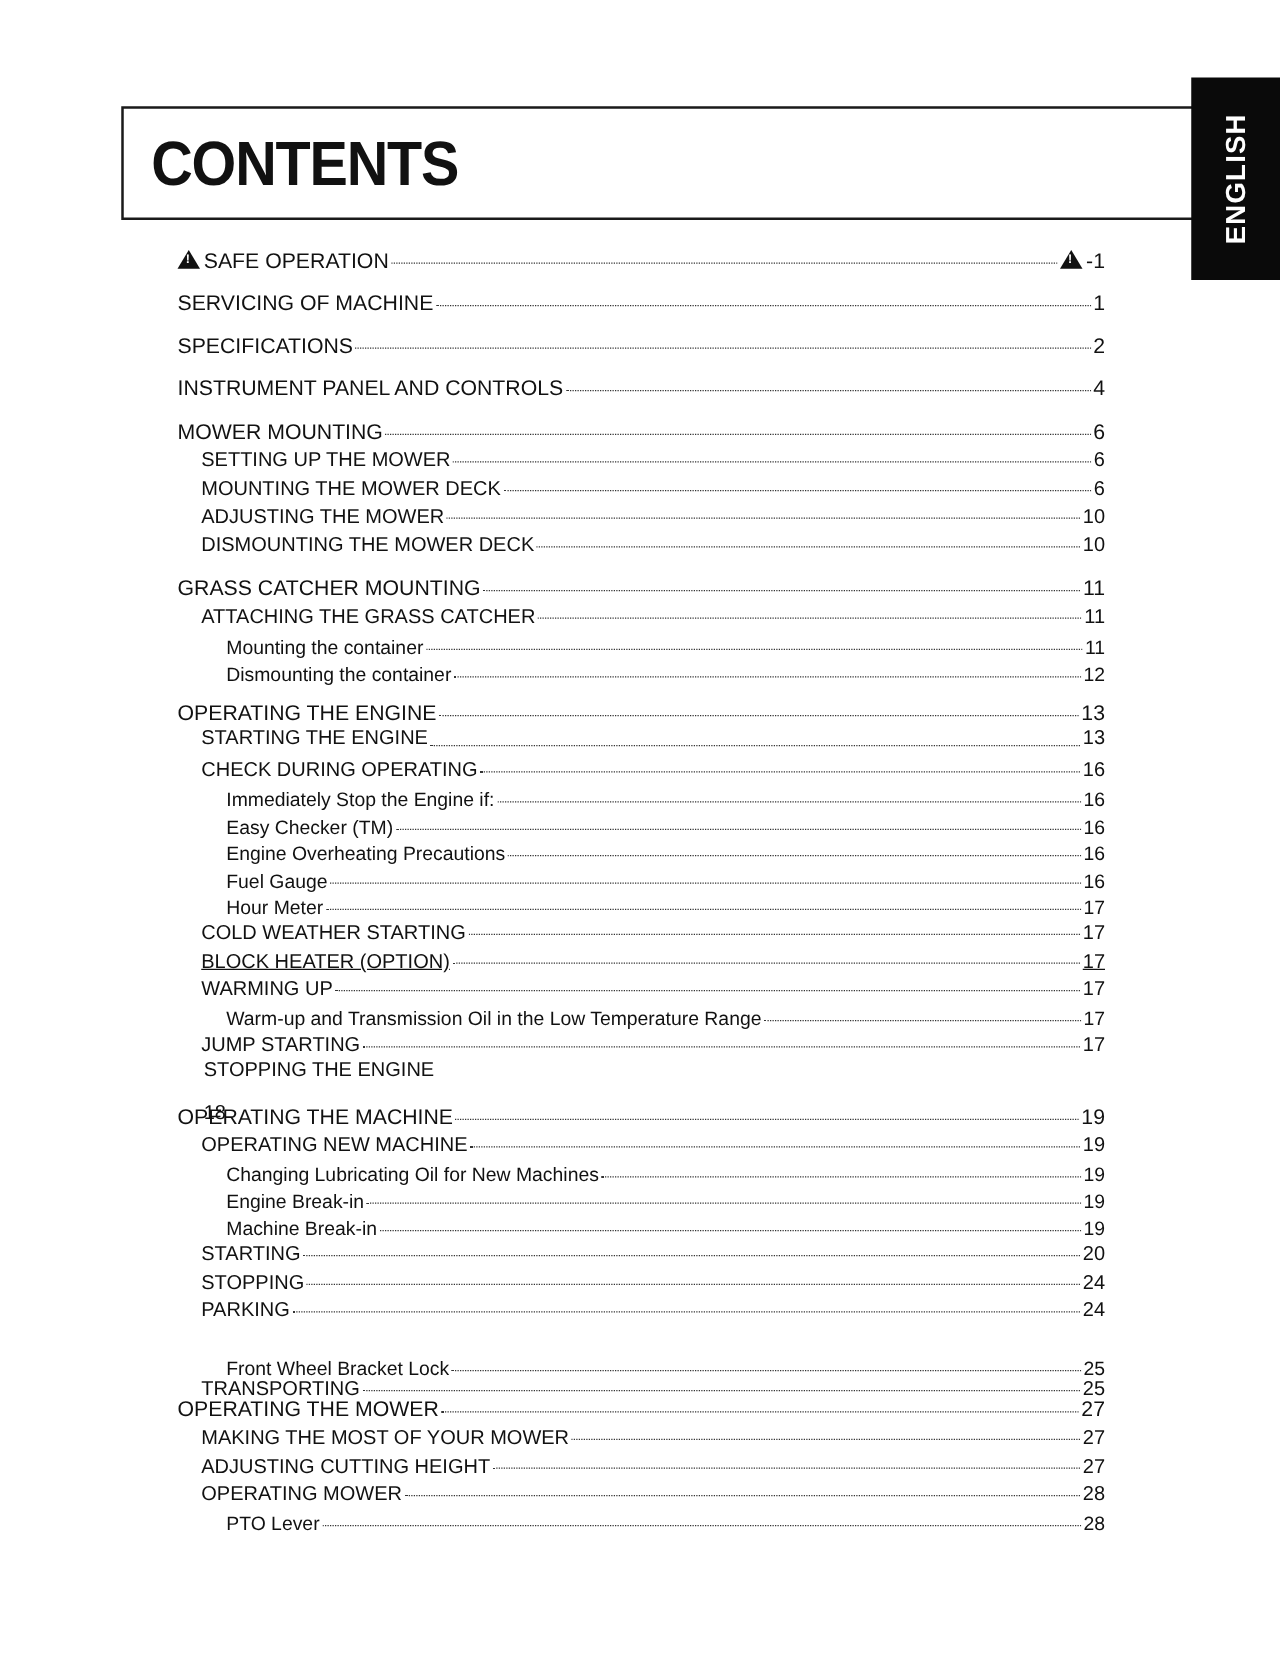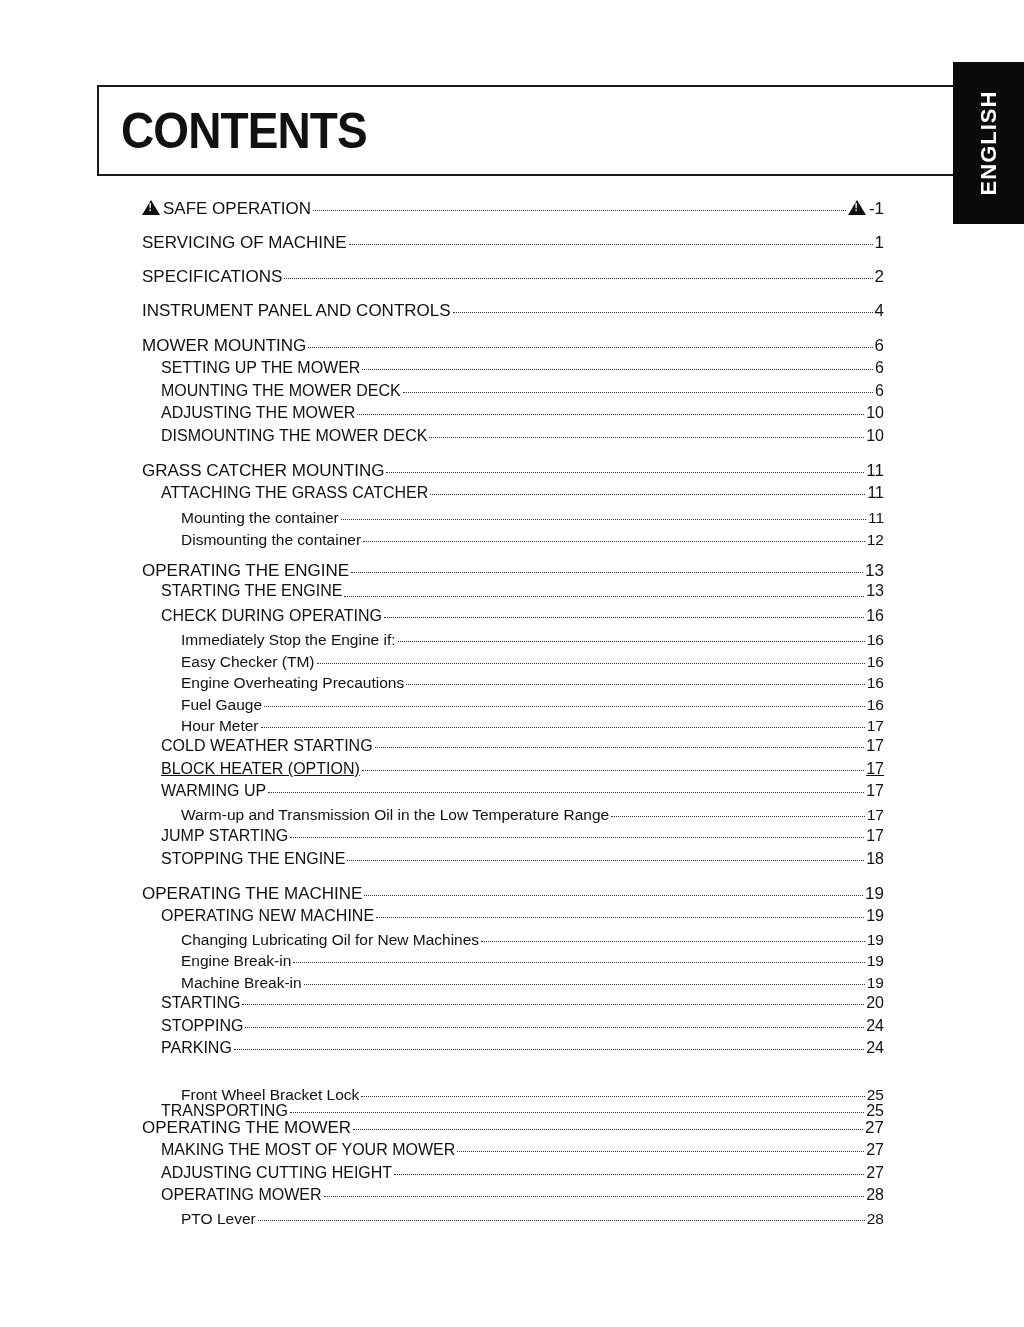--- a/index.html
+++ b/index.html
@@ -155,21 +155,21 @@
     <div class="row l2" style="top: 804px;">
       <span class="label"><span>Warm-up and Transmission Oil in the Low Temperature Range</span></span>
       <span class="leader"></span>
       <span class="page"><span>17</span></span>
     </div>
     <div class="row l1" style="top: 825px;">
       <span class="label"><span>JUMP STARTING</span></span>
       <span class="leader"></span>
       <span class="page"><span>17</span></span>
     </div>
-    <div class="row l1" style="top: 848px;">
+    <div class="row l1" style="top: 848px; flex-direction: column;">
       <span class="label"><span>STOPPING THE ENGINE</span></span>
       <span class="leader"></span>
       <span class="page"><span>18</span></span>
     </div>
     <div class="row l0" style="top: 882px;">
       <span class="label"><span>OPERATING THE MACHINE</span></span>
       <span class="leader"></span>
       <span class="page"><span>19</span></span>
     </div>
     <div class="row l1" style="top: 905px;">

